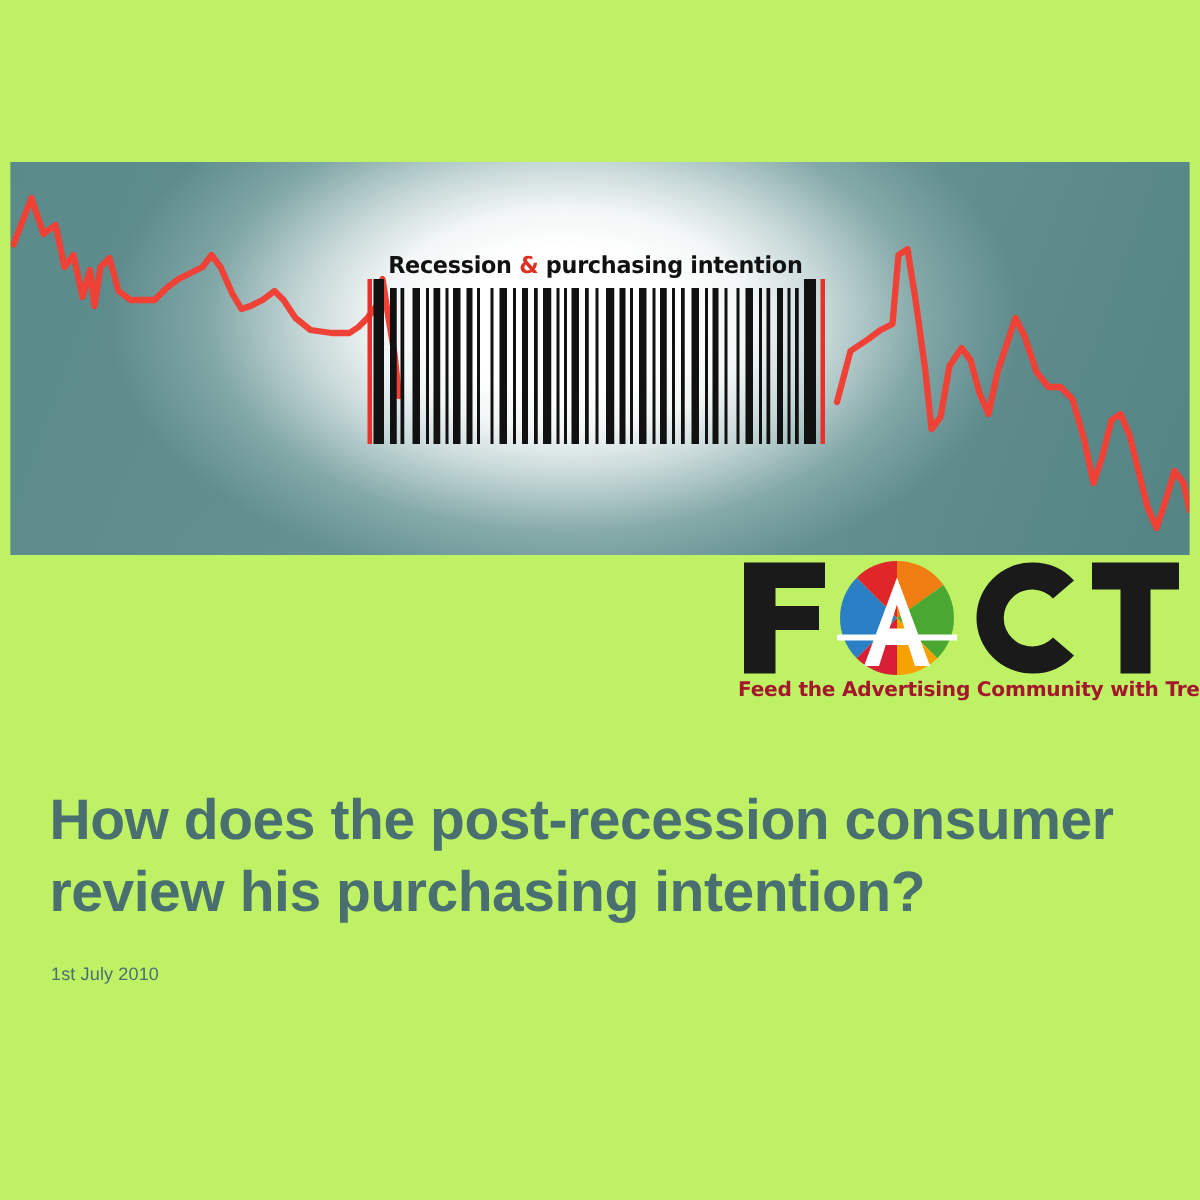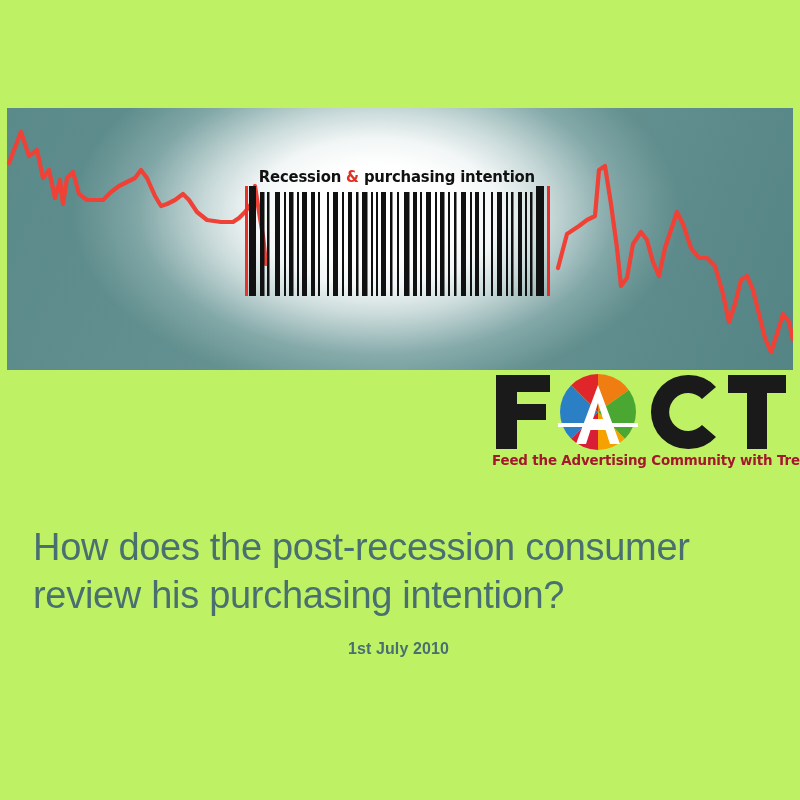--- a/index.html
+++ b/index.html
@@ -126,38 +126,37 @@
   
   #title-block {
     position: absolute;
     left: 33px;
     top: 523px;
     width: 730px;
   }
   #slide-title {
     margin: 0;
     font-family: "Liberation Sans", sans-serif;
-    font-weight: 400;
+    font-weight: 700;
     font-size: 38px;
     line-height: 48px;
     color: #4a6f70;
     letter-spacing: -0.3px;
   }
   #slide-title .tl {
     display: block;
   }
   #slide-date {
     margin: 20px 0 0 1px;
     font-family: "Liberation Sans", sans-serif;
-    font-weight: 700;
-    font-size: 16px;
+    font-weight: 400;
+    font-size: 12px;
     line-height: 20px;
     color: #4a6f70;
     letter-spacing: 0.1px;
-    text-align: center;
   }
 </style>
 </head>
 <body>
 
 <div id="slide">
 
   <div id="hero-banner">
 
     <div id="hero-gradient"></div>

